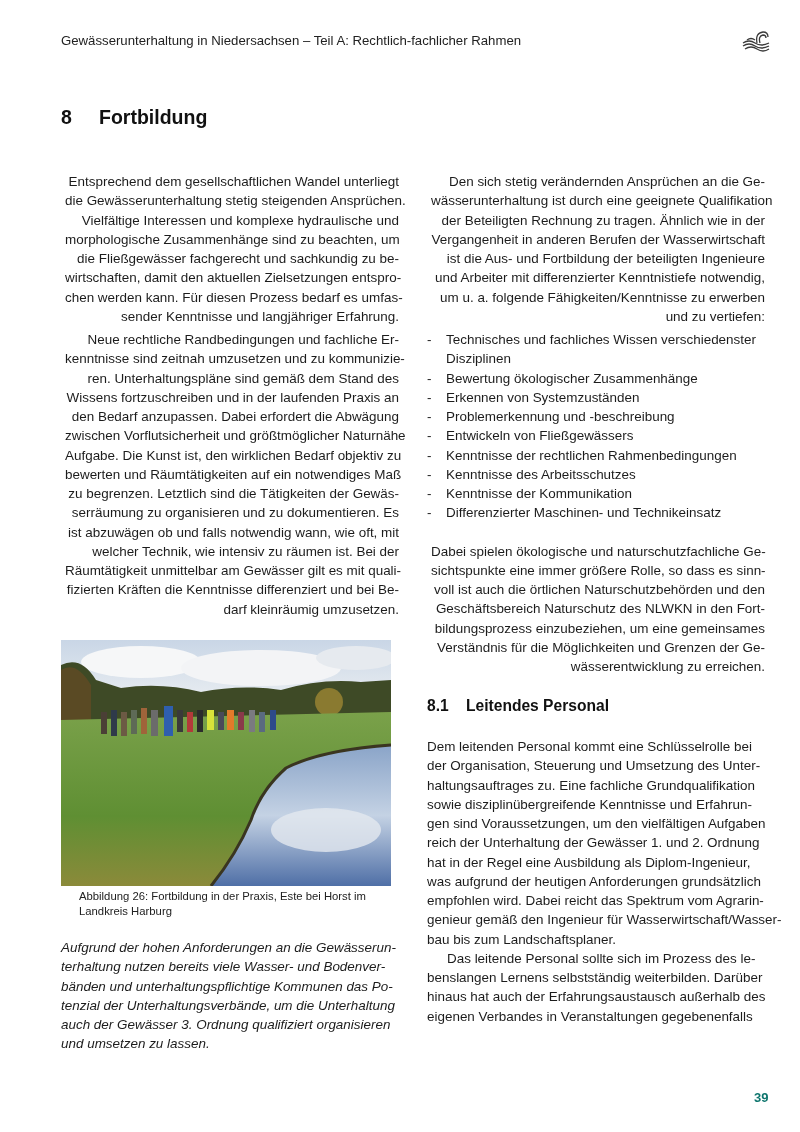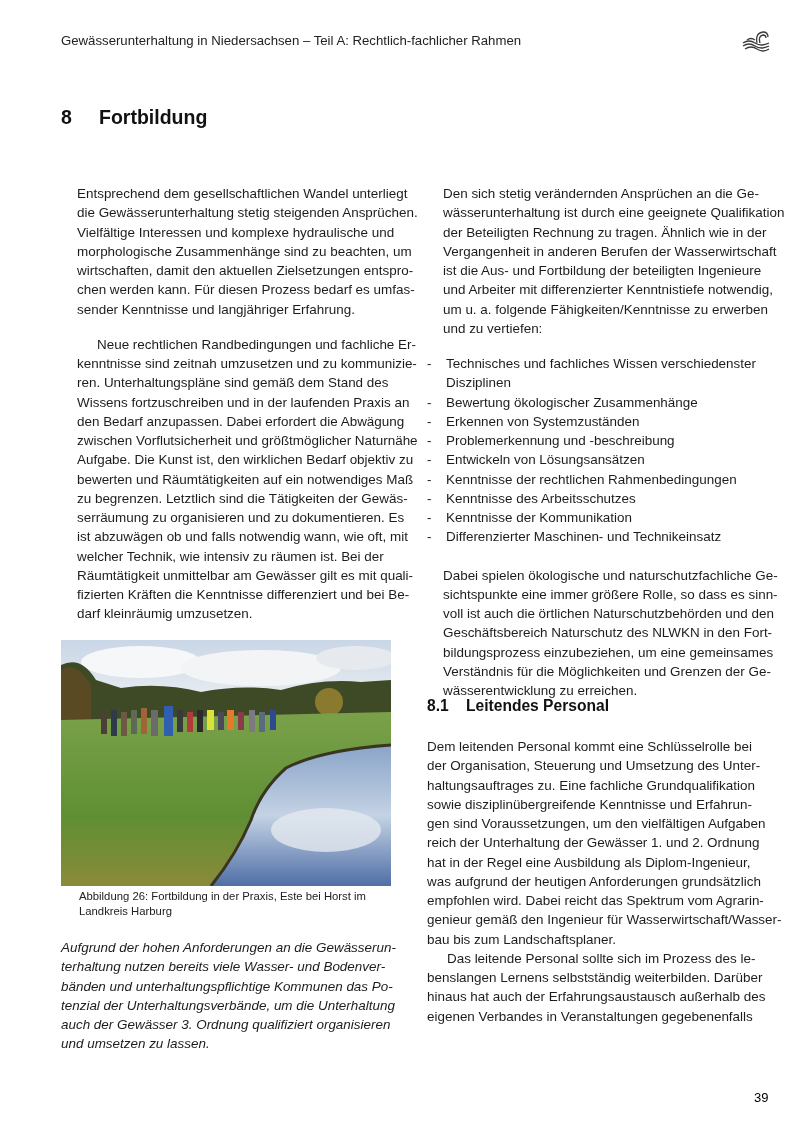--- a/index.html
+++ b/index.html
@@ -16,21 +16,21 @@
   }
   .chapter-title {
     position: absolute; left: 61px; top: 106px;
     font-size: 19.5px; font-weight: bold; color: #111;
   }
   .chapter-title .num { display: inline-block; width: 38px; }
   .col {
     position: absolute; width: 342px;
     font-size: 13.45px; line-height: 19.25px; color: #1c1c1c;
   }
-  .col p { margin: 16px; }
+  .col p { margin: 4px; text-align: right; }
   .col-left { left: 61px; top: 168px; }
   .col-right { left: 427px; top: 168px; }
   .line { display: block; white-space: nowrap; }
   .bullets { list-style: none; margin: 0; padding: 0; }
   .bullets li { position: relative; padding-left: 19px; }
   .bullets li .dash { position: absolute; left: 0; top: 0; }
   .figure {
     position: absolute; left: 61px; top: 640px; width: 330px; height: 246px;
     overflow: hidden;
   }
@@ -41,21 +41,21 @@
   .left-bottom { position: absolute; left: 61px; top: 938px; width: 345px;
     font-size: 13.45px; line-height: 19.25px; color: #1c1c1c; font-style: italic; }
   .section-title {
     position: absolute; left: 427px; top: 697px;
     font-size: 15.6px; font-weight: bold; color: #111;
   }
   .section-title .num { display: inline-block; width: 39px; }
   .right-bottom { position: absolute; left: 427px; top: 737px; width: 345px;
     font-size: 13.45px; line-height: 19.25px; color: #1c1c1c; }
   .page-number {
-    position: absolute; left: 754px; top: 1090px; font-size: 13px; color: #000000;
+    position: absolute; left: 754px; top: 1090px; font-size: 13px; color: #0f766e; font-weight: bold;
   }
 </style>
 </head>
 <body>
 
 <div class="running-header">Gewässerunterhaltung in Niedersachsen – Teil A: Rechtlich-fachlicher Rahmen</div>
 <div class="logo">
   <svg width="30" height="24" viewBox="0 0 30 24">
     <g fill="none" stroke="#3a3a3a" stroke-width="1.3">
       <path d="M2 14 Q8 10 14 14 T28 14"></path>
@@ -71,26 +71,27 @@
 <div class="chapter-title">
   <span class="num">8</span><span>Fortbildung</span>
 </div>
 
 <div class="col col-left">
   <p>
     <span class="line">Entsprechend dem gesellschaftlichen Wandel unterliegt</span>
     <span class="line">die Gewässerunterhaltung stetig steigenden Ansprüchen.</span>
     <span class="line">Vielfältige Interessen und komplexe hydraulische und</span>
     <span class="line">morphologische Zusammenhänge sind zu beachten, um</span>
+    <span class="line">die Fließgewässer fachgerecht und sachkundig zu be-</span>
     <span class="line">wirtschaften, damit den aktuellen Zielsetzungen entspro-</span>
     <span class="line">chen werden kann. Für diesen Prozess bedarf es umfas-</span>
     <span class="line">sender Kenntnisse und langjähriger Erfahrung.</span>
   </p>
   <p>
-    <span class="line" style="padding-left:20px">Neue rechtlichen Randbedingungen und fachliche Er-</span>
+    <span class="line" style="padding-left:20px">Neue rechtliche Randbedingungen und fachliche Er-</span>
     <span class="line">kenntnisse sind zeitnah umzusetzen und zu kommunizie-</span>
     <span class="line">ren. Unterhaltungspläne sind gemäß dem Stand des</span>
     <span class="line">Wissens fortzuschreiben und in der laufenden Praxis an</span>
     <span class="line">den Bedarf anzupassen. Dabei erfordert die Abwägung</span>
     <span class="line">zwischen Vorflutsicherheit und größtmöglicher Naturnähe</span>
     <span class="line">Aufgabe. Die Kunst ist, den wirklichen Bedarf objektiv zu</span>
     <span class="line">bewerten und Räumtätigkeiten auf ein notwendiges Maß</span>
     <span class="line">zu begrenzen. Letztlich sind die Tätigkeiten der Gewäs-</span>
     <span class="line">serräumung zu organisieren und zu dokumentieren. Es</span>
     <span class="line">ist abzuwägen ob und falls notwendig wann, wie oft, mit</span>
@@ -189,21 +190,21 @@
     <li>
         <span class="dash">-</span>
         <span class="line">Erkennen von Systemzuständen</span>
       </li>
     <li>
         <span class="dash">-</span>
         <span class="line">Problemerkennung und -beschreibung</span>
       </li>
     <li>
         <span class="dash">-</span>
-        <span class="line">Entwickeln von Lösungsansätzen</span>
+        <span class="line">Entwickeln von Fließgewässers</span>
       </li>
     <li>
         <span class="dash">-</span>
         <span class="line">Kenntnisse der rechtlichen Rahmenbedingungen</span>
       </li>
     <li>
         <span class="dash">-</span>
         <span class="line">Kenntnisse des Arbeitsschutzes</span>
       </li>
     <li>

